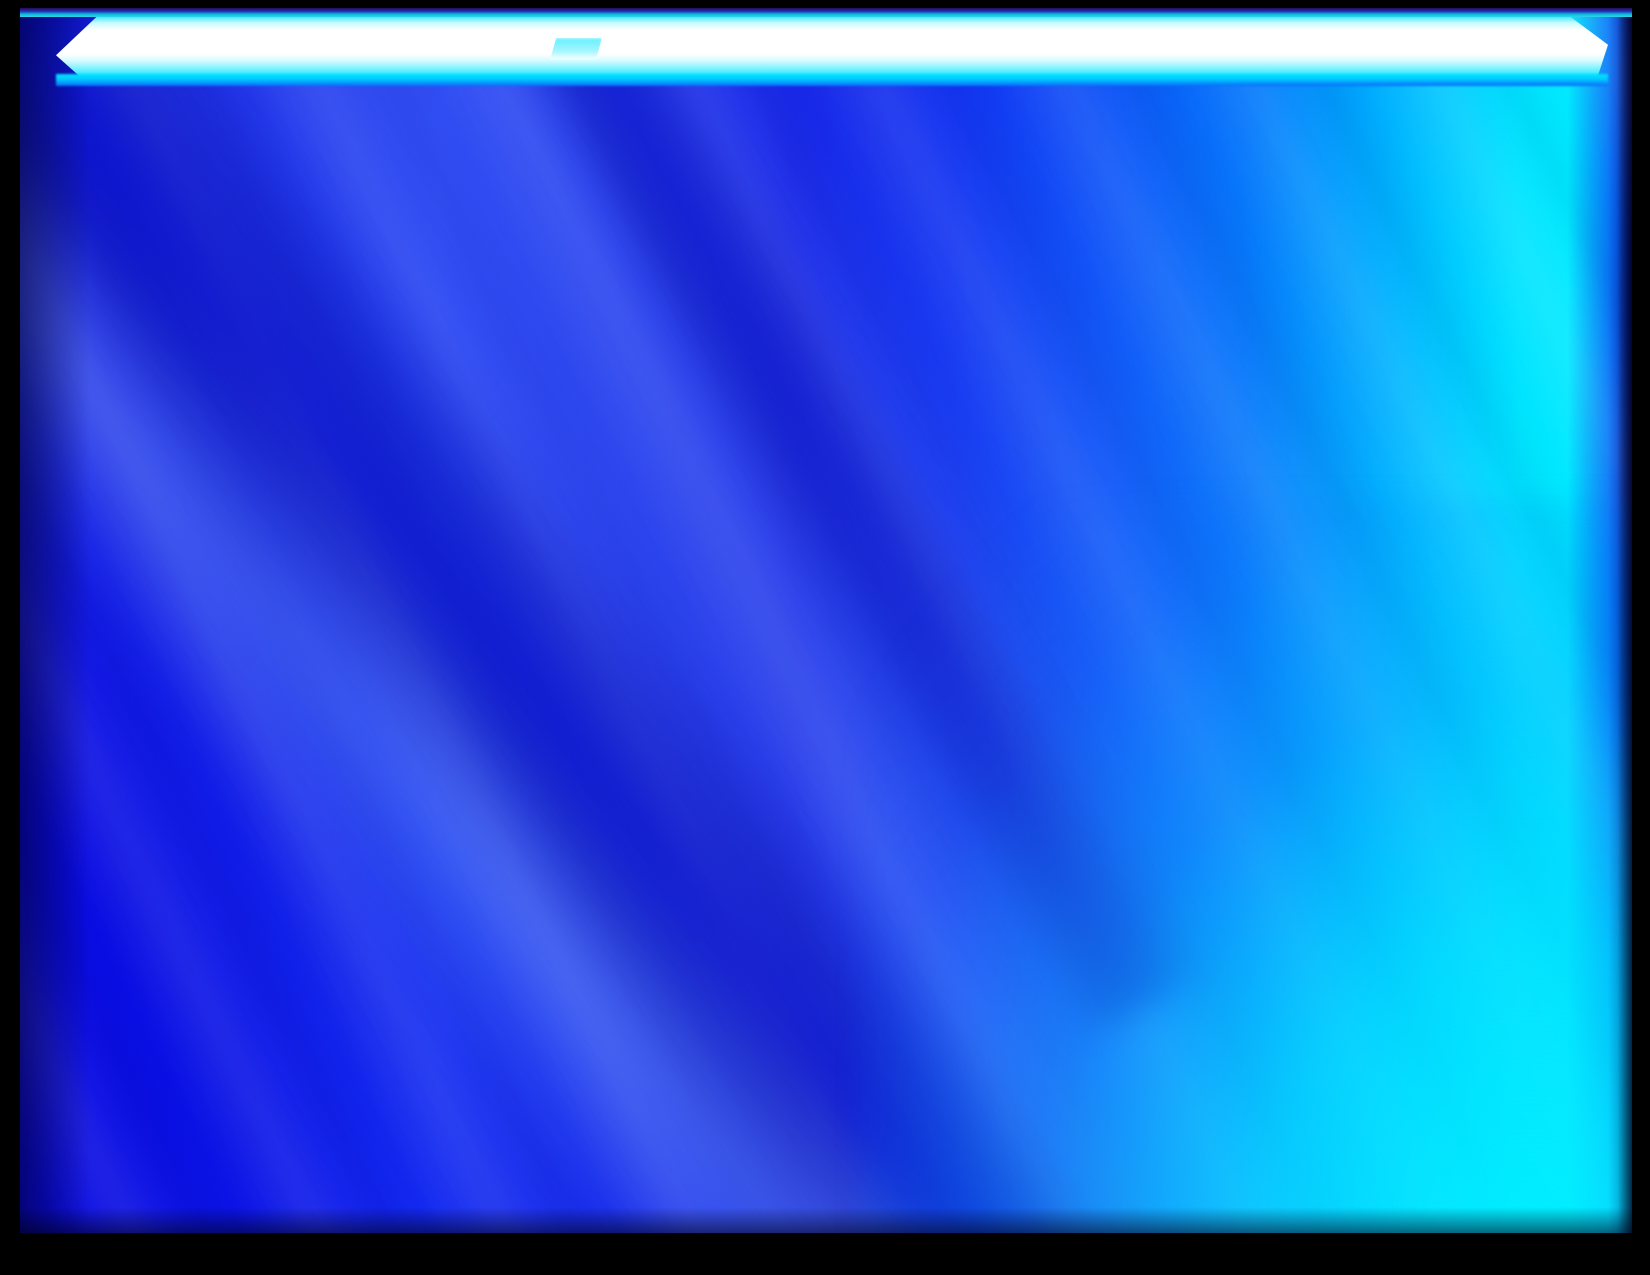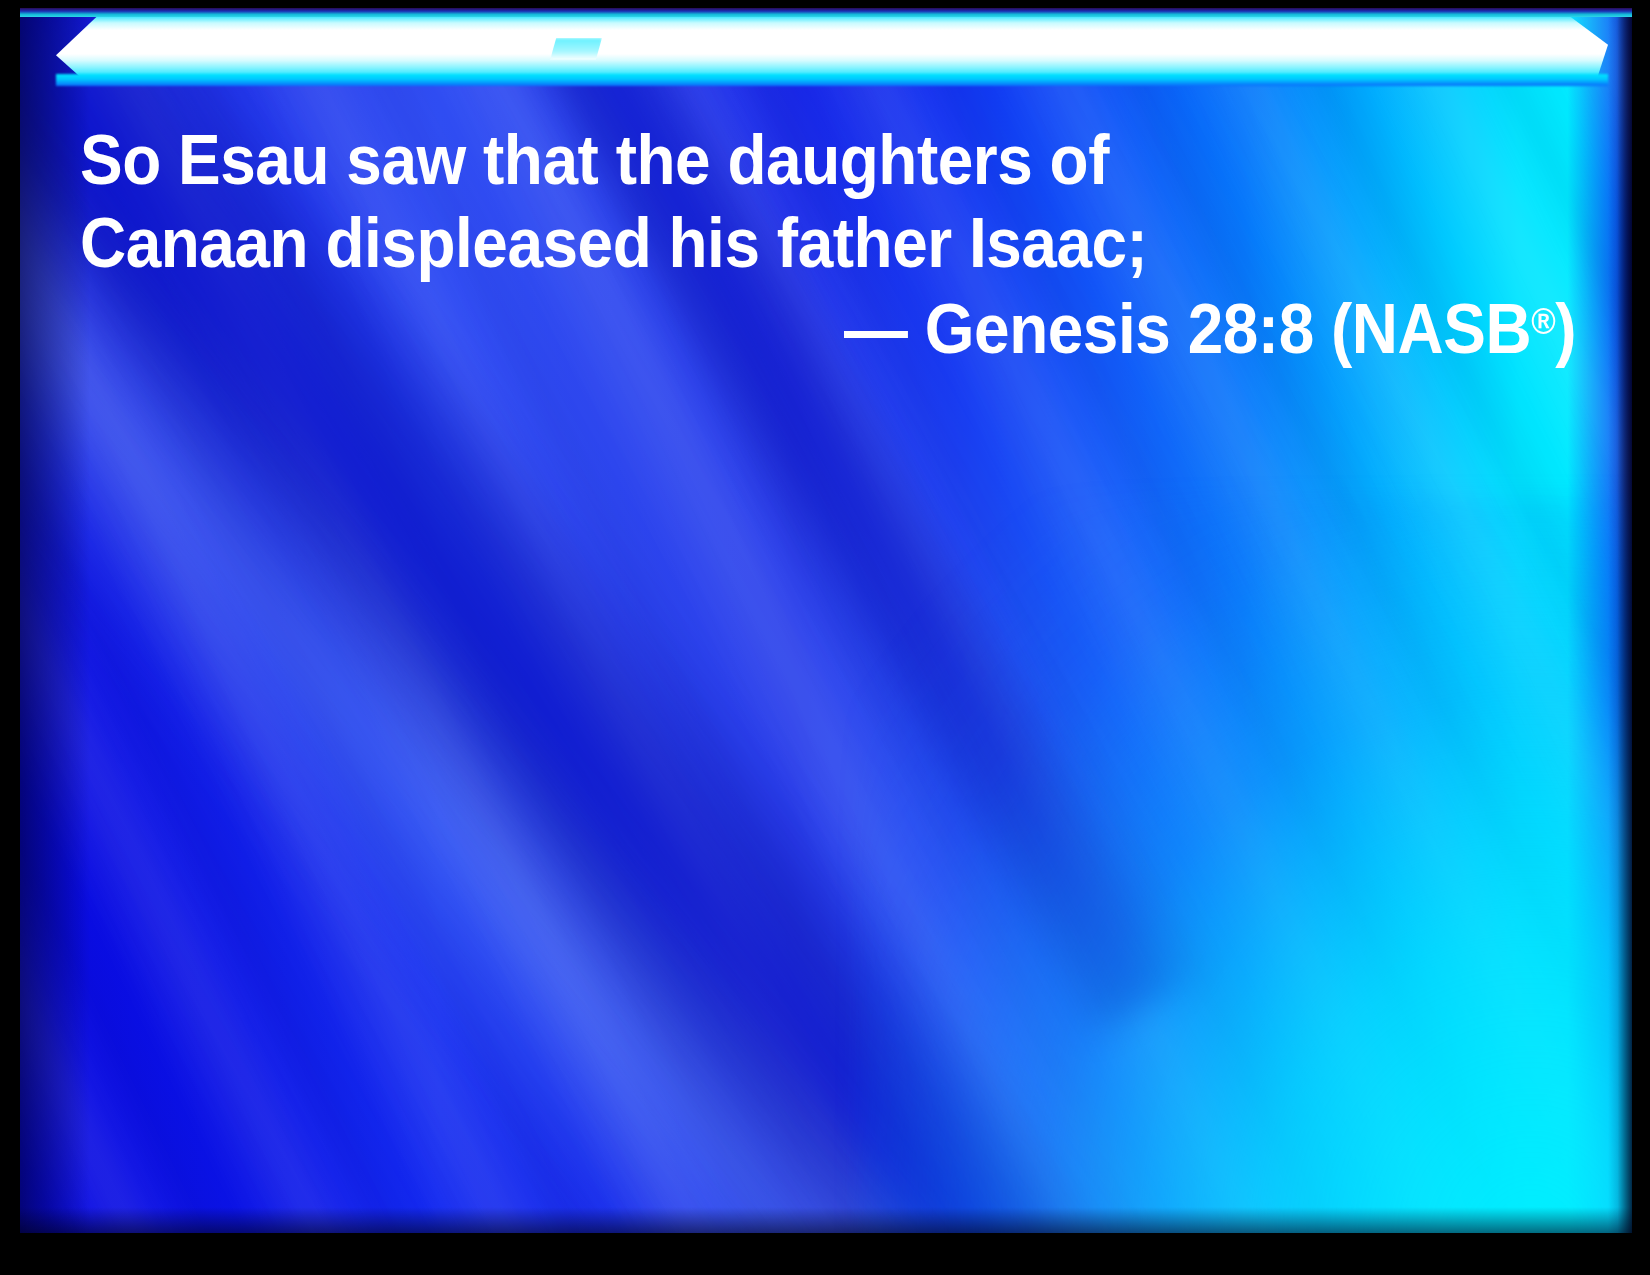--- a/index.html
+++ b/index.html
@@ -303,19 +303,14 @@
     <div class="bg-bottomshade"></div>
   </div>
 
   <div class="topbar-wrap">
     <div class="topbar-rule"></div>
     <div class="topbar-plate"></div>
     <div class="topbar-lip"></div>
     <div class="topbar-notch"></div>
   </div>
 
-  <div class="verse-block">
-    <p class="verse-text">So Esau saw that the daughters of
-Canaan displeased his father Isaac;</p>
-    <p class="verse-citation"><span>— </span><span>Genesis 28:8 (NASB</span><span class="reg">®</span><span>)</span></p>
-  </div>
 
 </div>
 
 </body></html>

